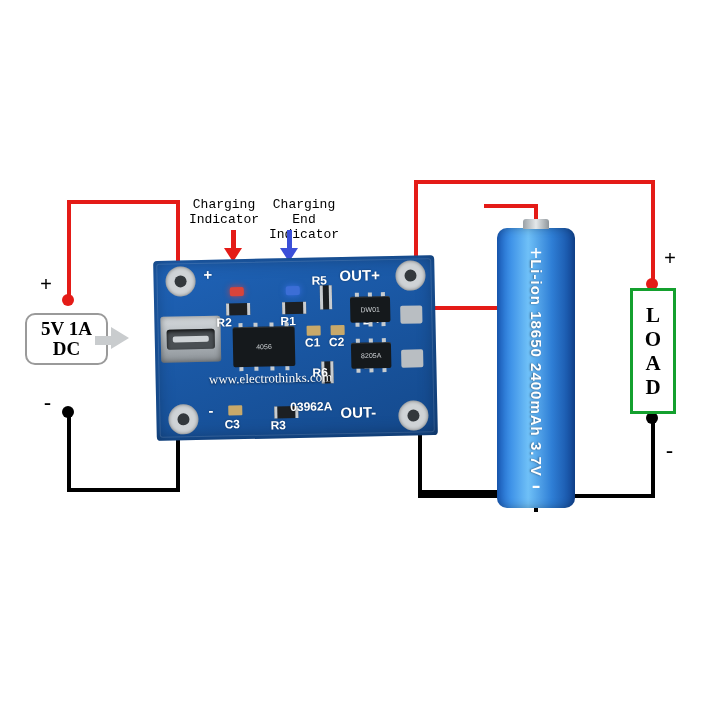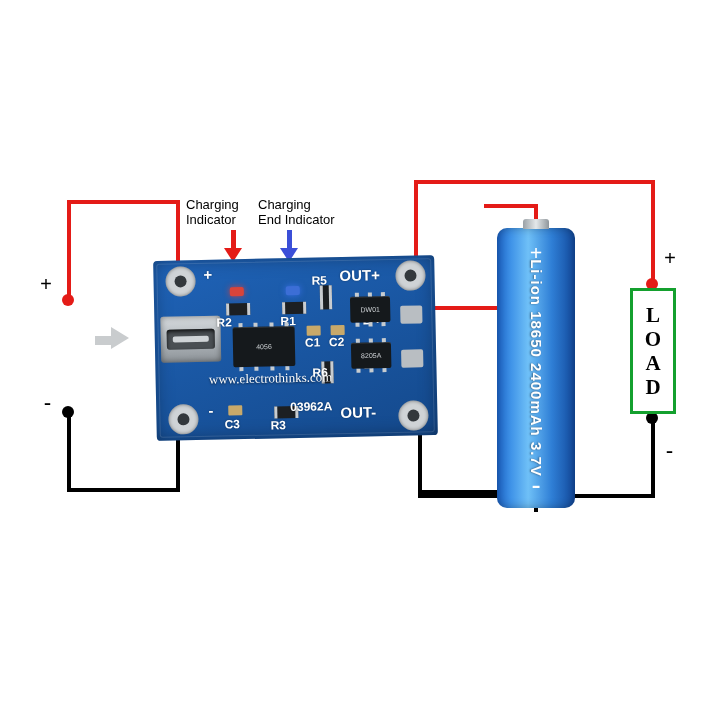--- a/index.html
+++ b/index.html
@@ -72,21 +72,22 @@
     position: absolute;
     border-radius: 50%;
     background: #e41b17;
   }
   .node.black { background: #000; }
 
   
   .label {
     position: absolute;
     color: #000;
-    font-family: Liberation Sans, sans-serif;
+    text-align: center;
+    font-family: Liberation Mono, monospace;
   }
   .label.small {
     font-size: 13px;
     line-height: 1.15;
   }
   .caption {
     position: absolute;
     font-size: 17px;
     color: #000;
     font-family: "Liberation Serif", serif;
@@ -307,20 +308,24 @@
   <div class="wire black" style="left:418px; top:418px; width:4px; height:80px;"></div>
   <div class="wire black" style="left:418px; top:494px; width:237px; height:4px;"></div>
   <div class="wire black" style="left:651px; top:418px; width:4px; height:80px;"></div>
   <div class="node black" style="left:646px; top:412px; width:12px; height:12px;"></div>
   <div class="node black" style="left:413px; top:413px; width:12px; height:12px;"></div>
   <div class="node black" style="left:413px; top:372px; width:12px; height:12px;"></div>
   <div class="node" style="left:413px; top:301px; width:12px; height:12px;"></div>
   <div class="node" style="left:409px; top:272px; width:13px; height:13px;"></div>
   <div class="node" style="left:529px; top:228px; width:12px; height:12px;"></div>
 
+  <div class="srcbox" style="left:25px; top:313px; width:83px; height:52px;">
+    <span>5V 1A</span>
+    <span>DC</span>
+  </div>
   <div class="plusminus" style="left:40px; top:272px;">+</div>
   <div class="plusminus" style="left:44px; top:390px;">-</div>
 
   <div class="grayarrow-stem"></div>
   <div class="grayarrow"></div>
 
   <div class="loadbox" style="left:630px; top:288px; width:46px; height:126px;">
     <span>L</span>
     <span>O</span>
     <span>A</span>

